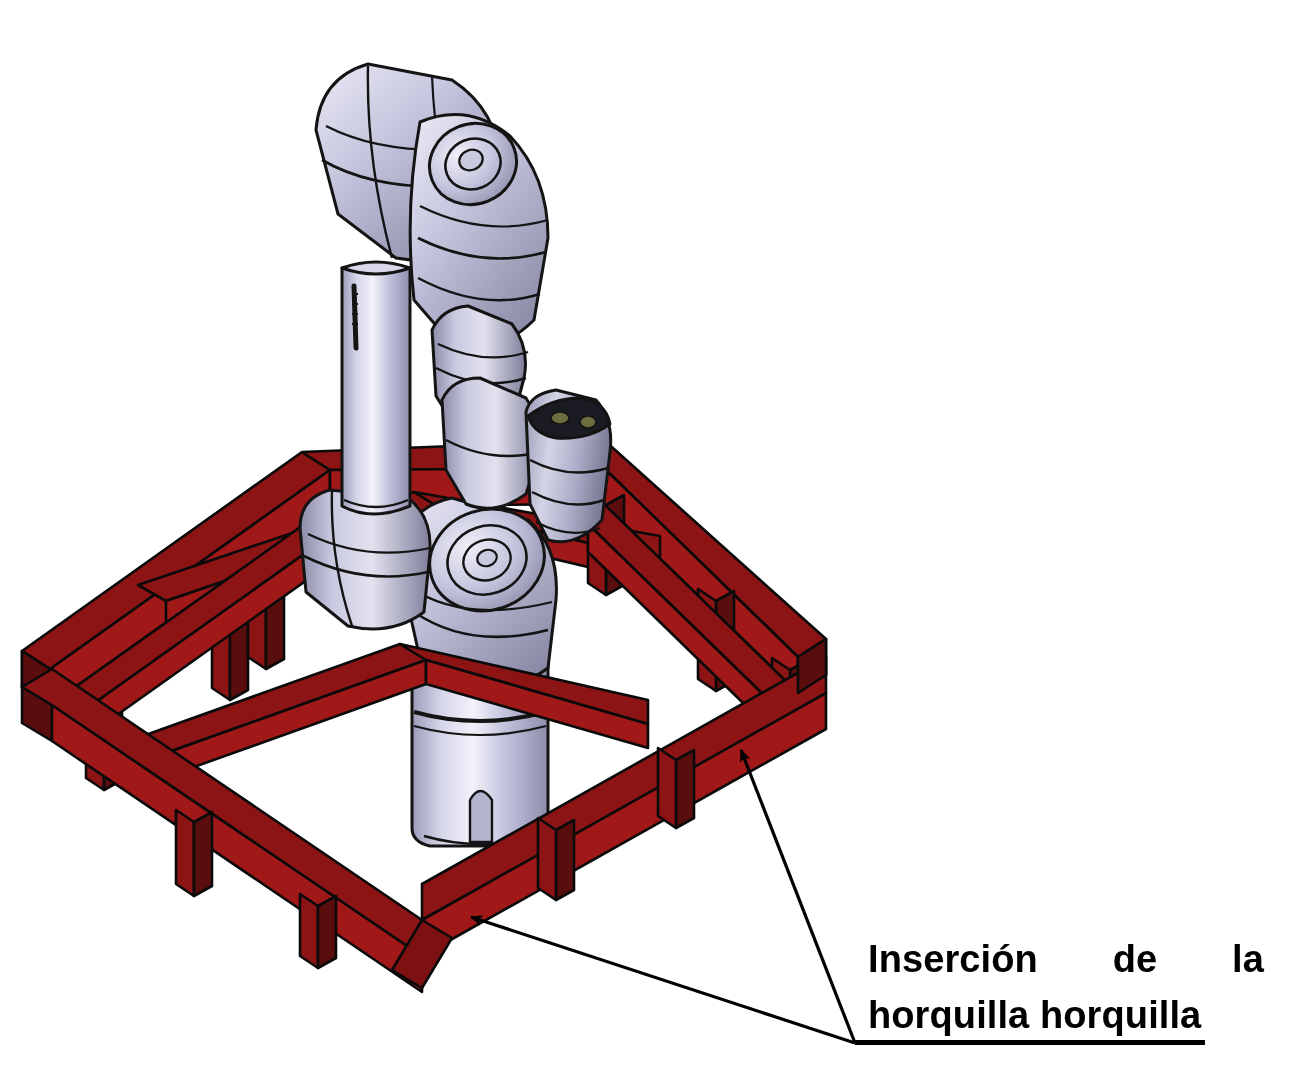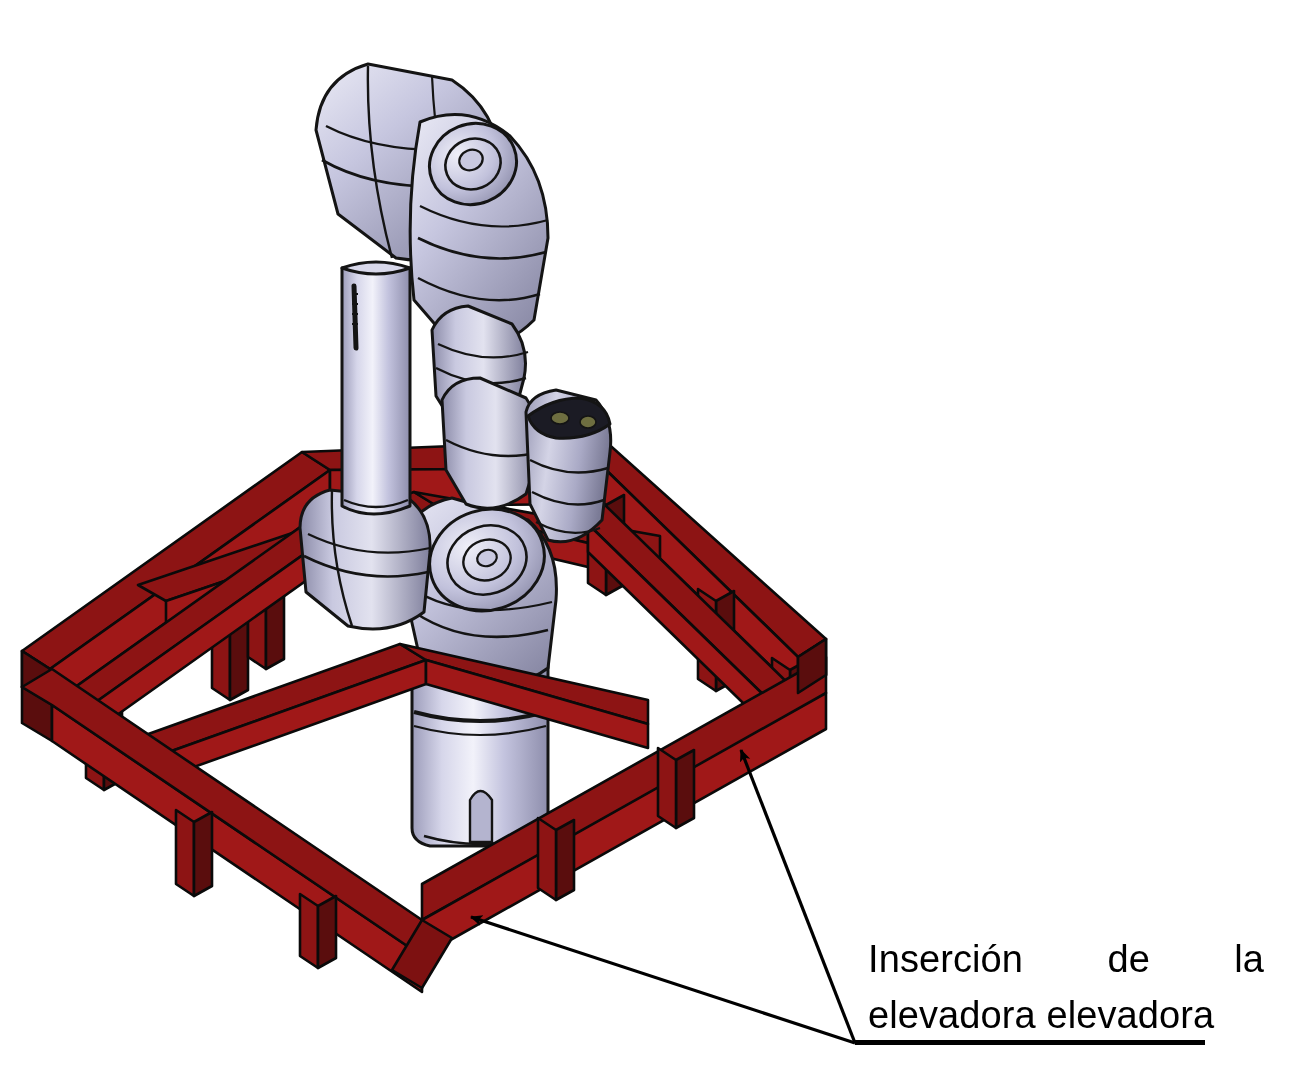--- a/index.html
+++ b/index.html
@@ -12,20 +12,21 @@
     height: 1073px;
     position: relative;
     overflow: hidden;
     font-family: "Liberation Sans", sans-serif;
   }
   #figure-root {
     position: absolute;
     left: 0; top: 0;
     width: 1044px;
     height: 1073px;
+    font-weight: bold;
   }
   svg.fig {
     display: block;
     width: 1297px;
     height: 1073px;
   }
   .caption-block {
     position: absolute;
     left: 868px;
     top: 930px;
@@ -319,17 +320,17 @@
     </g>
 
   </svg>
 
   <div class="caption-block">
     <div class="caption-line justified">
       <span>Inserción</span>
       <span>de</span>
       <span>la</span>
     </div>
-    <div class="caption-line second">elevadora elevadora</div>
+    <div class="caption-line second">horquilla horquilla</div>
   </div>
   <div class="caption-underline"></div>
 
 </div>
 
 </body></html>

